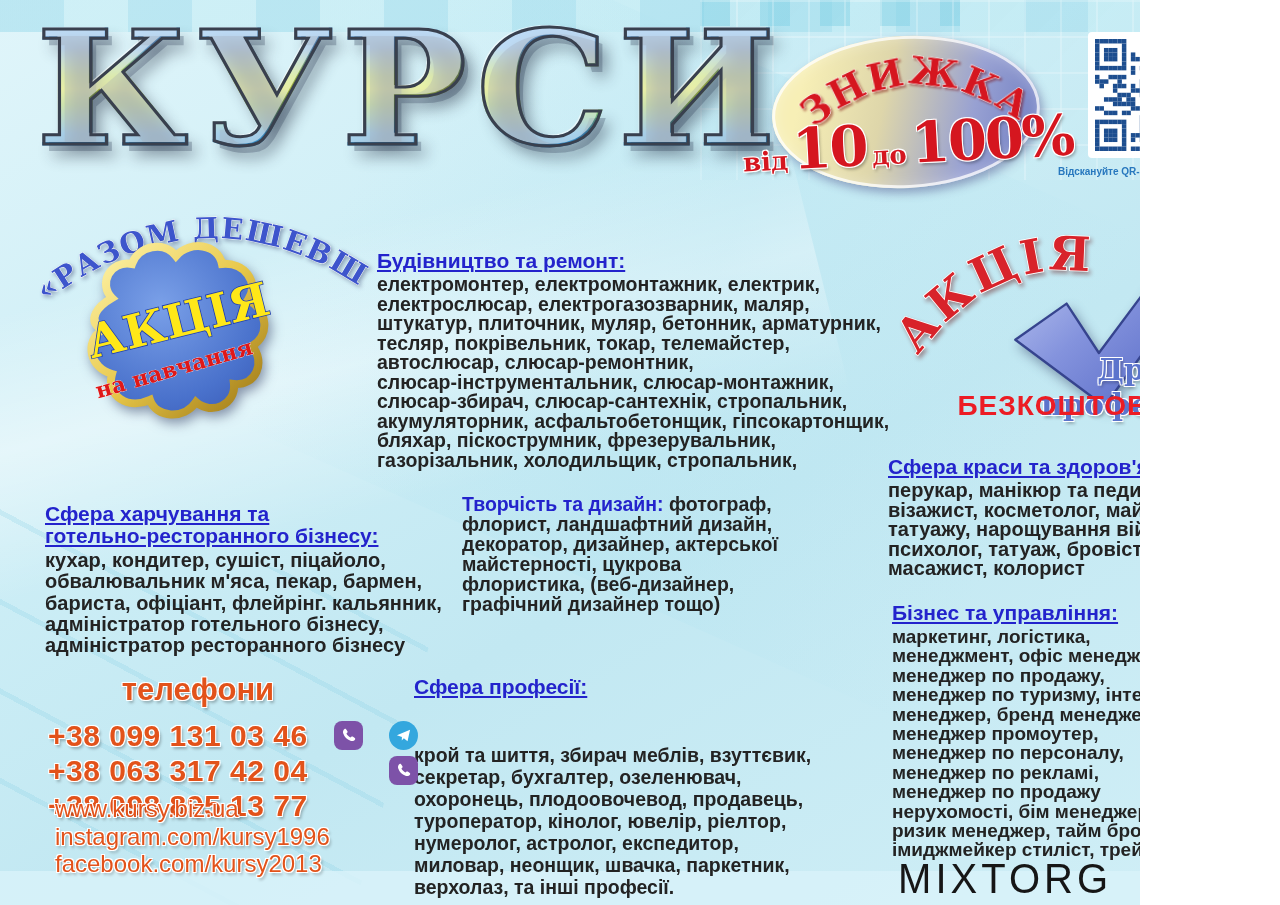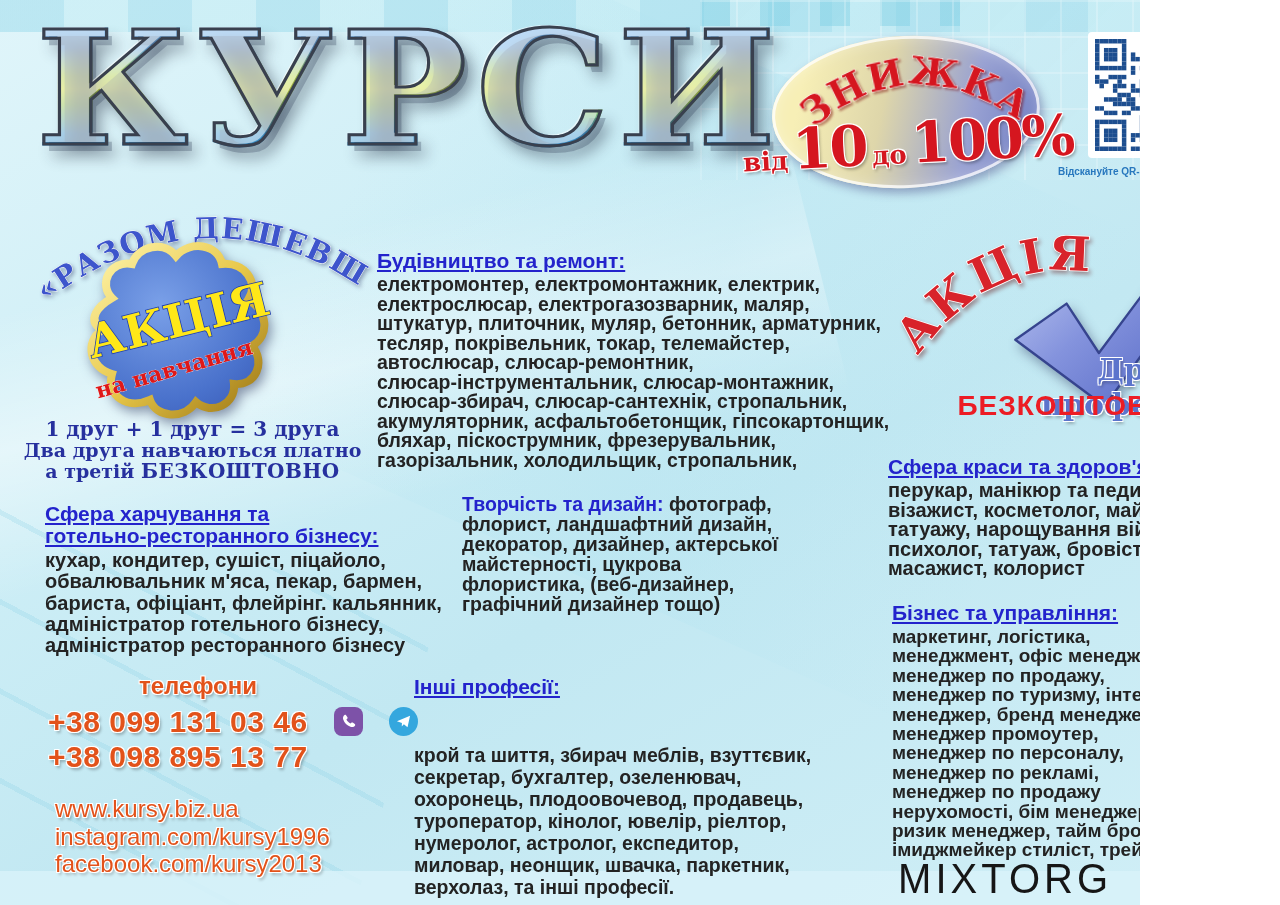--- a/index.html
+++ b/index.html
@@ -67,22 +67,22 @@
   .sec-construction p{font-size:19.5px;line-height:19.5px;}
   .sec-food p{font-size:20px;line-height:21.3px;}
   .sec-creative p{font-size:19.5px;line-height:20px;}
   .sec-creative .hdr{color:var(--header-blue,#2323cc);}
   .sec-beauty p{font-size:20px;line-height:19.6px;}
   .sec-business p{font-size:19px;line-height:19.4px;}
   .sec-other p{font-size:19.5px;line-height:22px;margin-top:46px;}
   
   .outline-white{text-shadow:-1px -1px 0 #fff,1px -1px 0 #fff,-1px 1px 0 #fff,1px 1px 0 #fff,2px 3px 3px rgba(0,0,0,.28);}
   .contacts{position:absolute;left:48px;top:672px;width:370px;}
-  .contacts-header{text-align:center;width:300px;font-size:24px;font-weight:bold;
-    color:var(--orange,#e2521a);margin-bottom:4px;}
+  .contacts-header{text-align:center;width:300px;font-size:31px;font-weight:bold;
+    color:var(--orange,#e2521a);margin-bottom:10px;}
   .phone-row{display:flex;align-items:center;gap:6px;height:35px;justify-content:space-between;}
   .phone-num{font-size:30px;font-weight:bold;color:var(--orange,#e2521a);letter-spacing:.5px;}
   .app-icon{width:29px;height:29px;display:inline-flex;align-items:center;justify-content:center;flex:0 0 auto;}
   .viber-bg{background:var(--viber-purple,#7d52a8);border-radius:8px;}
   .tg-bg{background:var(--telegram-blue,#34a7de);border-radius:50%;}
   .links{position:absolute;left:55px;top:795px;font-size:24px;font-weight:normal;
     color:var(--orange,#e2521a);line-height:27.5px;}
   .watermark{position:absolute;right:28px;bottom:4px;font-size:40px;color:#161616;
     letter-spacing:4px;font-weight:400;transform:scaleY(1.04);}
   svg text{font-family:"DejaVu Serif",serif;font-weight:bold;}
@@ -452,25 +452,20 @@
           <stop offset="1" stop-color="#3a5cb8"></stop>
       </radialGradient>
     </defs>
     <path d="M36,62 C22,48 34,24 56,28 C62,10 88,4 100,20 C114,4 142,8 146,28 C168,26 184,46 172,64
              C192,74 194,100 176,110 C190,126 180,150 158,148 C160,168 136,180 120,166
              C108,184 80,182 74,164 C52,174 30,160 36,138 C14,132 8,106 26,94 C10,84 22,70 36,62 Z" fill="url(#blueblob)" stroke="url(#gold)" stroke-width="8" style="filter:drop-shadow(3px 5px 6px rgba(40,50,90,.5));"></path>
     <text transform="translate(106,100) rotate(-14)" text-anchor="middle" font-size="46" fill="#ffe818" stroke="#1a3ab0" stroke-width="1.6" paint-order="stroke">АКЦІЯ</text>
     <text transform="translate(100,140) rotate(-16)" text-anchor="middle" font-size="22" fill="#e01818" stroke="#ffffff" stroke-width=".5" paint-order="stroke">на навчання</text>
   </svg>
 
-  <div class="formula">
-    <div class="l1">1 друг + 1 друг = 3 друга</div>
-    <div class="l2">Два друга навчаються платно</div>
-    <div class="l2"><span>а третій</span>&nbsp;<span class="bold-free">БЕЗКОШТОВНО</span></div>
-  </div>
 
   <svg class="arc-svg" style="left:908px;top:228px;z-index:2;" width="300" height="145" viewBox="0 0 300 145">
     <defs>
         <path id="arcAk" d="M 10 128 Q 118 -18 280 84" fill="none"></path>
       </defs>
     <text font-size="47" fill="#d8232a" stroke="#ffffff" stroke-width="1.6" paint-order="stroke" letter-spacing="3" style="filter:drop-shadow(2px 3px 2px rgba(90,0,0,.4));">
       <textPath href="#arcAk" startOffset="0%">АКЦІЯ</textPath>
     </text>
   </svg>
   <svg class="arc-svg" style="left:1002px;top:244px;" width="190" height="180" viewBox="0 0 200 180">
@@ -538,21 +533,21 @@
 менеджер промоутер,
 менеджер по персоналу,
 менеджер по рекламі,
 менеджер по продажу
 нерухомості, бім менеджер,
 ризик менеджер, тайм брокер,
 імиджмейкер стиліст, трейдер</p>
   </section>
 
   <section class="sec sec-other" style="left:414px;top:676px;width:450px;">
-    <h3>Інші професії:</h3>
+    <h3>Сфера професії:</h3>
     <p>крой та шиття, збирач меблів, взуттєвик,
 секретар, бухгалтер, озеленювач,
 охоронець, плодоовочевод, продавець,
 туроператор, кінолог, ювелір, ріелтор,
 нумеролог, астролог, експедитор,
 миловар, неонщик, швачка, паркетник,
 верхолаз, та інші професії.</p>
   </section>
 
   <div class="contacts">
@@ -564,20 +559,28 @@
             <path d="M7.5 4.5 C6 5.5 5.2 7.5 6 9.8 C7.4 13.8 10.2 16.6 14.2 18 C16.5 18.8 18.5 18 19.5 16.5 C19.9 15.9 19.8 15.2 19.2 14.8 L16.8 13.2 C16.3 12.9 15.6 13 15.2 13.4 L14.2 14.4 C12.5 13.6 10.4 11.5 9.6 9.8 L10.6 8.8 C11 8.4 11.1 7.7 10.8 7.2 L9.2 4.8 C8.8 4.2 8.1 4.1 7.5 4.5 Z"></path>
           </svg>
       </span>
       <span class="app-icon tg-bg">
         <svg width="21" height="21" viewBox="0 0 24 24" fill="#fff">
             <path d="M4.5 11.8 L19.5 5.5 L16.6 18.5 L12.4 15.2 L10 17.6 L10.2 13.8 Z"></path>
           </svg>
       </span>
     </div>
     <div class="phone-row">
+      <span class="phone-num outline-white">+38 063 317 42 04</span>
+      <span class="app-icon viber-bg">
+        <svg width="21" height="21" viewBox="0 0 24 24" fill="#fff">
+            <path d="M7.5 4.5 C6 5.5 5.2 7.5 6 9.8 C7.4 13.8 10.2 16.6 14.2 18 C16.5 18.8 18.5 18 19.5 16.5 C19.9 15.9 19.8 15.2 19.2 14.8 L16.8 13.2 C16.3 12.9 15.6 13 15.2 13.4 L14.2 14.4 C12.5 13.6 10.4 11.5 9.6 9.8 L10.6 8.8 C11 8.4 11.1 7.7 10.8 7.2 L9.2 4.8 C8.8 4.2 8.1 4.1 7.5 4.5 Z"></path>
+          </svg>
+      </span>
+    </div>
+    <div class="phone-row">
       <span class="phone-num outline-white">+38 098 895 13 77</span>
     </div>
   </div>
 
   <div class="links outline-white">
     <div>www.kursy.biz.ua</div>
     <div>instagram.com/kursy1996</div>
     <div>facebook.com/kursy2013</div>
   </div>
 

